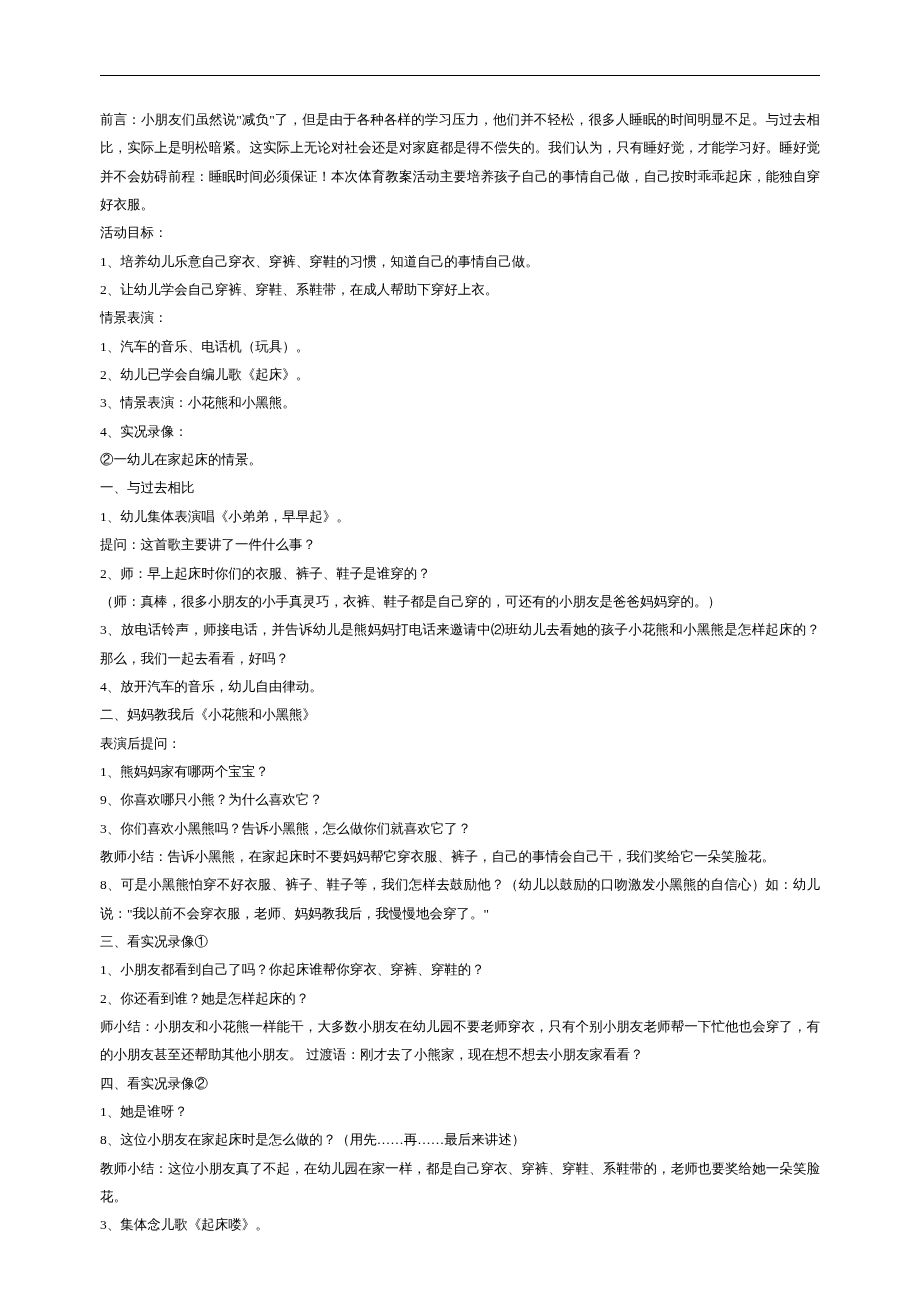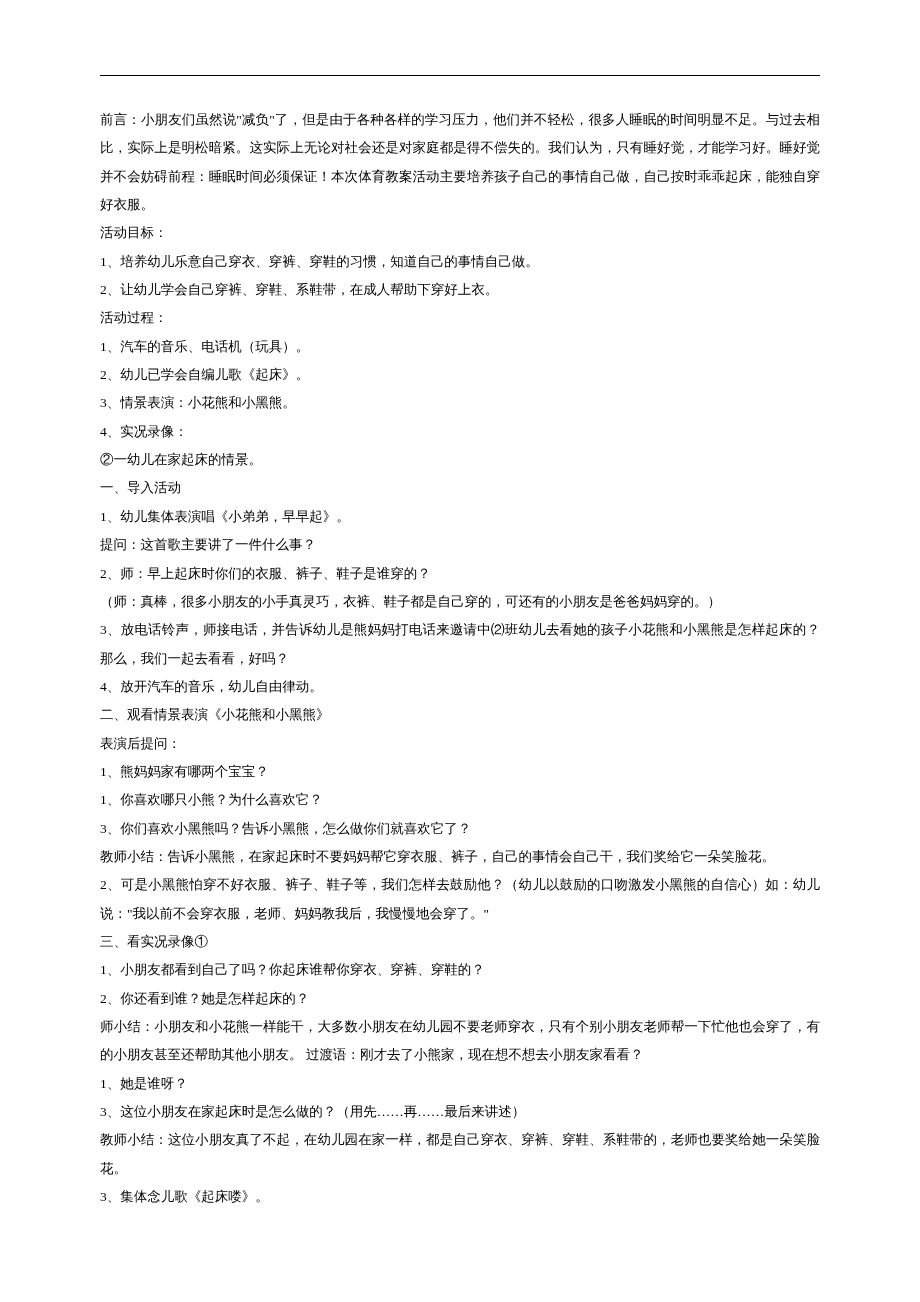--- a/index.html
+++ b/index.html
@@ -26,42 +26,43 @@
 </head>
 <body>
 
 <hr class="hr-line">
 
 <div>
   <p class="para">前言：小朋友们虽然说"减负"了，但是由于各种各样的学习压力，他们并不轻松，很多人睡眠的时间明显不足。与过去相比，实际上是明松暗紧。这实际上无论对社会还是对家庭都是得不偿失的。我们认为，只有睡好觉，才能学习好。睡好觉并不会妨碍前程：睡眠时间必须保证！本次体育教案活动主要培养孩子自己的事情自己做，自己按时乖乖起床，能独自穿好衣服。</p>
   <p class="para">活动目标：</p>
   <p class="para">1、培养幼儿乐意自己穿衣、穿裤、穿鞋的习惯，知道自己的事情自己做。</p>
   <p class="para">2、让幼儿学会自己穿裤、穿鞋、系鞋带，在成人帮助下穿好上衣。</p>
-  <p class="para">活动过程：</p>
+  <p class="para">情景表演：</p>
   <p class="para">1、汽车的音乐、电话机（玩具）。</p>
   <p class="para">2、幼儿已学会自编儿歌《起床》。</p>
   <p class="para">3、情景表演：小花熊和小黑熊。</p>
   <p class="para">4、实况录像：</p>
   <p class="para">②一幼儿在家起床的情景。</p>
-  <p class="para">一、导入活动</p>
+  <p class="para">一、与过去相比</p>
   <p class="para">1、幼儿集体表演唱《小弟弟，早早起》。</p>
   <p class="para">提问：这首歌主要讲了一件什么事？</p>
   <p class="para">2、师：早上起床时你们的衣服、裤子、鞋子是谁穿的？</p>
   <p class="para">（师：真棒，很多小朋友的小手真灵巧，衣裤、鞋子都是自己穿的，可还有的小朋友是爸爸妈妈穿的。）</p>
   <p class="para">3、放电话铃声，师接电话，并告诉幼儿是熊妈妈打电话来邀请中⑵班幼儿去看她的孩子小花熊和小黑熊是怎样起床的？那么，我们一起去看看，好吗？</p>
   <p class="para">4、放开汽车的音乐，幼儿自由律动。</p>
-  <p class="para">二、观看情景表演《小花熊和小黑熊》</p>
+  <p class="para">二、妈妈教我后《小花熊和小黑熊》</p>
   <p class="para">表演后提问：</p>
   <p class="para">1、熊妈妈家有哪两个宝宝？</p>
-  <p class="para">1、你喜欢哪只小熊？为什么喜欢它？</p>
+  <p class="para">9、你喜欢哪只小熊？为什么喜欢它？</p>
   <p class="para">3、你们喜欢小黑熊吗？告诉小黑熊，怎么做你们就喜欢它了？</p>
   <p class="para">教师小结：告诉小黑熊，在家起床时不要妈妈帮它穿衣服、裤子，自己的事情会自己干，我们奖给它一朵笑脸花。</p>
-  <p class="para">2、可是小黑熊怕穿不好衣服、裤子、鞋子等，我们怎样去鼓励他？（幼儿以鼓励的口吻激发小黑熊的自信心）如：幼儿说："我以前不会穿衣服，老师、妈妈教我后，我慢慢地会穿了。"</p>
+  <p class="para">8、可是小黑熊怕穿不好衣服、裤子、鞋子等，我们怎样去鼓励他？（幼儿以鼓励的口吻激发小黑熊的自信心）如：幼儿说："我以前不会穿衣服，老师、妈妈教我后，我慢慢地会穿了。"</p>
   <p class="para">三、看实况录像①</p>
   <p class="para">1、小朋友都看到自己了吗？你起床谁帮你穿衣、穿裤、穿鞋的？</p>
   <p class="para">2、你还看到谁？她是怎样起床的？</p>
   <p class="para">师小结：小朋友和小花熊一样能干，大多数小朋友在幼儿园不要老师穿衣，只有个别小朋友老师帮一下忙他也会穿了，有的小朋友甚至还帮助其他小朋友。 过渡语：刚才去了小熊家，现在想不想去小朋友家看看？</p>
+  <p class="para">四、看实况录像②</p>
   <p class="para">1、她是谁呀？</p>
-  <p class="para">3、这位小朋友在家起床时是怎么做的？（用先……再……最后来讲述）</p>
+  <p class="para">8、这位小朋友在家起床时是怎么做的？（用先……再……最后来讲述）</p>
   <p class="para">教师小结：这位小朋友真了不起，在幼儿园在家一样，都是自己穿衣、穿裤、穿鞋、系鞋带的，老师也要奖给她一朵笑脸花。</p>
   <p class="para">3、集体念儿歌《起床喽》。</p>
 
 </div>
 
 </body></html>

